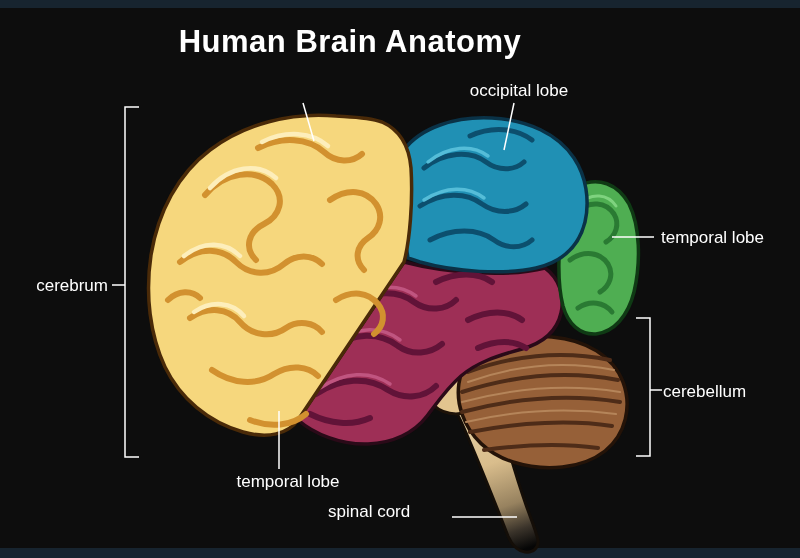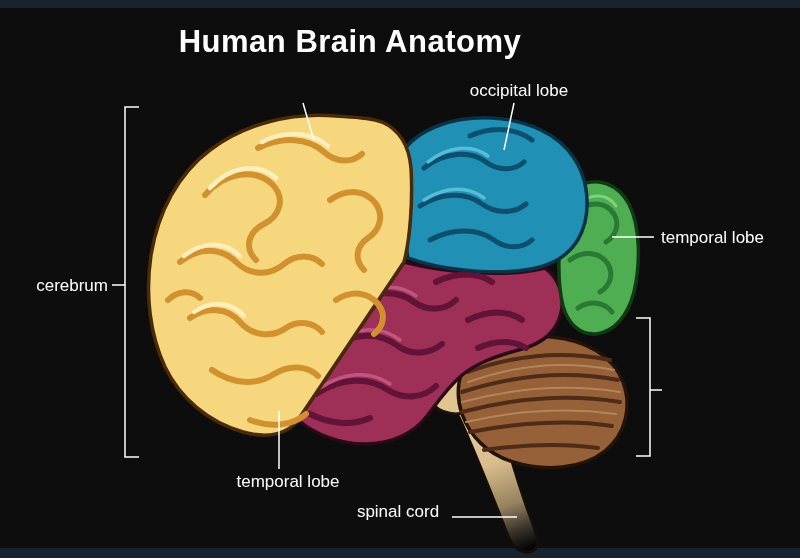--- a/index.html
+++ b/index.html
@@ -16,21 +16,21 @@
   svg.overlay{position:absolute;left:0;top:0;width:800px;height:558px;z-index:3;}
   .title{position:absolute;top:24px;left:0;width:700px;text-align:center;color:#ffffff;
          font-size:31px;font-weight:bold;letter-spacing:0.5px;z-index:4;}
   .label{position:absolute;color:#ffffff;font-size:17px;z-index:4;line-height:20px;}
   .lbl-frontal{left:237px;top:81px;width:140px;text-align:center;}
   .lbl-parietal{left:449px;top:81px;width:140px;text-align:center;}
   .lbl-occipital{left:661px;top:228px;width:130px;text-align:left;}
   .lbl-cerebrum{left:18px;top:276px;width:90px;text-align:right;}
   .lbl-cerebellum{left:663px;top:382px;width:130px;text-align:left;}
   .lbl-temporal{left:213px;top:472px;width:150px;text-align:center;}
-  .lbl-spinal{left:328px;top:502px;width:140px;text-align:center;}
+  .lbl-spinal{left:328px;top:502px;width:140px;text-align:left;}
 </style>
 </head>
 <body bgcolor="#0d0d0d">
 
 <div class="canvas">
 
   <div class="frame-bar frame-top"></div>
   <div class="frame-bar frame-bottom"></div>
 
   <svg class="brain" viewBox="0 0 800 558">
@@ -144,16 +144,17 @@
       <path d="M125,285 L112,285"></path>
       <path d="M636,318 L650,318 L650,456 L636,456"></path>
       <path d="M650,390 L662,390"></path>
     </g>
   </svg>
 
   <div class="title">Human Brain Anatomy</div>
   <div class="label lbl-parietal">occipital lobe</div>
   <div class="label lbl-occipital">temporal lobe</div>
   <div class="label lbl-cerebrum">cerebrum</div>
+  <div class="label lbl-cerebellum">cerebellum</div>
   <div class="label lbl-temporal">temporal lobe</div>
   <div class="label lbl-spinal">spinal cord</div>
 
 </div>
 
 </body></html>

